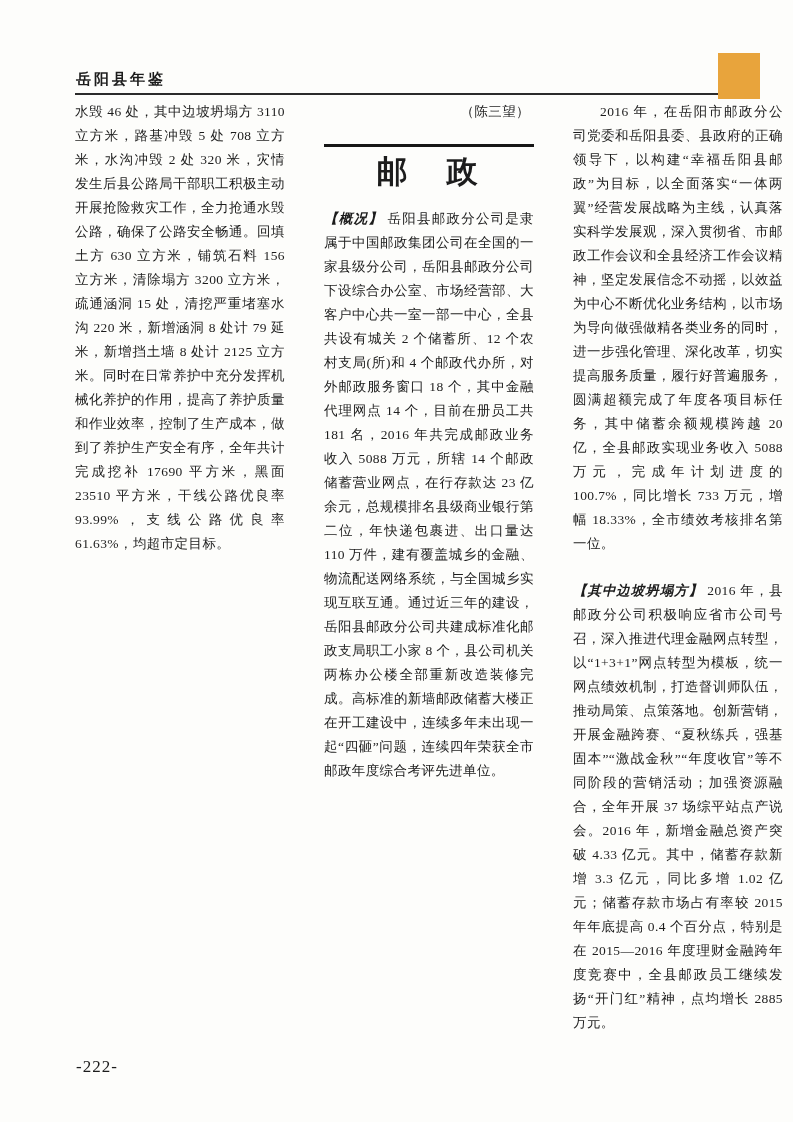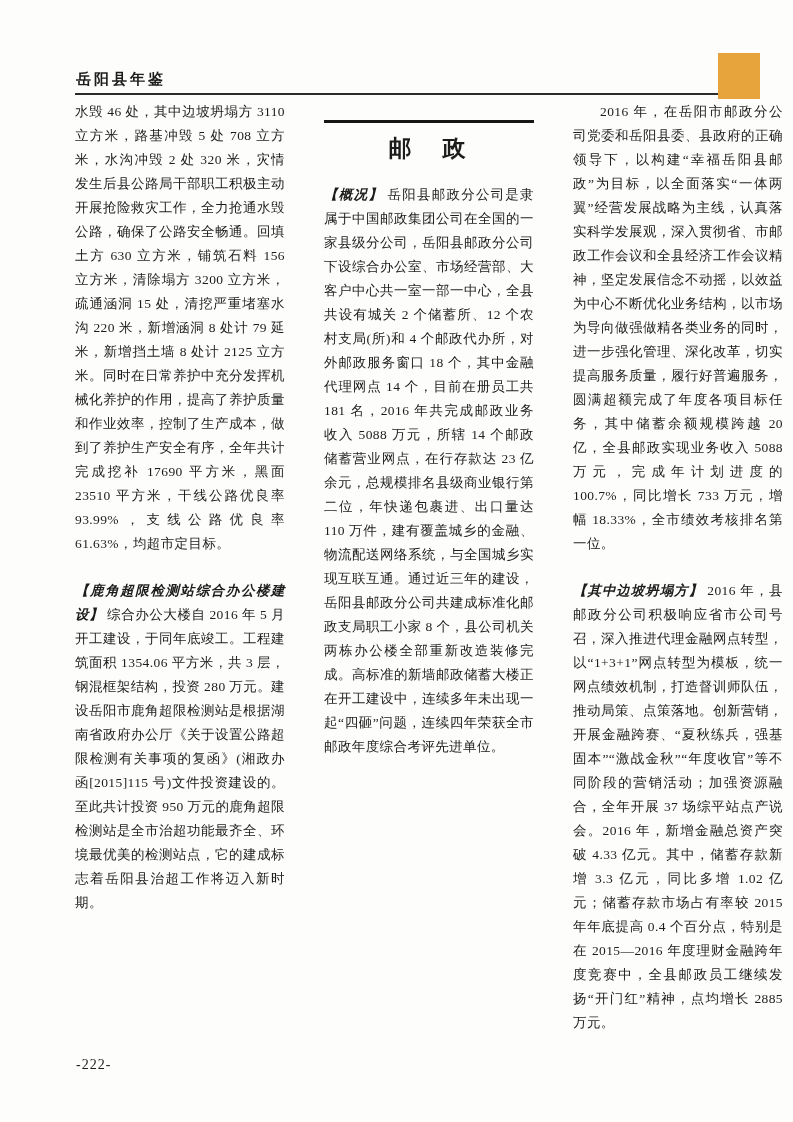--- a/index.html
+++ b/index.html
@@ -42,46 +42,46 @@
   .entry { margin-top: 23px; }
   .entry-label {
     font-family: "Liberation Sans", "DejaVu Sans", sans-serif;
     font-weight: bold;
     font-style: italic;
   }
   .signature { text-align: right; padding-right: 4px; }
   .section-rule { height: 3px; background: #161616; margin: 20px 0 0 0; }
   .section {
     font-family: "Liberation Sans", "DejaVu Sans", sans-serif;
-    font-size: 23px; font-weight: bold; text-align: center;
+    font-size: 31px; font-weight: bold; text-align: center;
     margin: 13px 0 14px 0; letter-spacing: 4px;
   }
   .indent { text-indent: 2em; }
   .footer {
     position: absolute; left: 76px; top: 1057px;
-    font-size: 14px; letter-spacing: 1px;
+    font-size: 17px; letter-spacing: 1px;
   }
 </style>
 </head>
 <body>
 
 <div class="page">
 
   <div class="header-title">岳阳县年鉴</div>
 
   <div class="header-rule"></div>
 
   <div class="accent-bar" style="background: rgb(232, 164, 60);"></div>
 
   <div class="columns">
     <div class="col">
         <div class="block body">水毁 46 处，其中边坡坍塌方 3110 立方米，路基冲毁 5 处 708 立方米，水沟冲毁 2 处 320 米，灾情发生后县公路局干部职工积极主动开展抢险救灾工作，全力抢通水毁公路，确保了公路安全畅通。回填土方 630 立方米，铺筑石料 156 立方米，清除塌方 3200 立方米，疏通涵洞 15 处，清挖严重堵塞水沟 220 米，新增涵洞 8 处计 79 延米，新增挡土墙 8 处计 2125 立方米。同时在日常养护中充分发挥机械化养护的作用，提高了养护质量和作业效率，控制了生产成本，做到了养护生产安全有序，全年共计完成挖补 17690 平方米，黑面 23510 平方米，干线公路优良率 93.99%，支线公路优良率 61.63%，均超市定目标。</div>
-        <div class="block entry"><span class="entry-label">【鹿角超限检测站综合办公楼建设】</span><span> 综合办公大楼自 2016 年 5 月开工建设，于同年底竣工。工程建筑面积 1354.06 平方米，共 3 层，钢混框架结构，投资 280 万元。建设岳阳市鹿角超限检测站是根据湖南省政府办公厅《关于设置公路超限检测有关事项的复函》(湘政办函[2015]115 号)文件投资建设的。至此共计投资 950 万元的鹿角超限检测站是全市治超功能最齐全、环境最优美的检测站点，它的建成标志着岳阳县治超工作将迈入新时期。</span></div>
       </div>
     <div class="col">
+        <div class="block signature">（陈三望）</div>
         <div class="section-rule"></div>
         <div class="block section">邮　政</div>
         <div class="block entry"><span class="entry-label">【概况】</span><span> 岳阳县邮政分公司是隶属于中国邮政集团公司在全国的一家县级分公司，岳阳县邮政分公司下设综合办公室、市场经营部、大客户中心共一室一部一中心，全县共设有城关 2 个储蓄所、12 个农村支局(所)和 4 个邮政代办所，对外邮政服务窗口 18 个，其中金融代理网点 14 个，目前在册员工共 181 名，2016 年共完成邮政业务收入 5088 万元，所辖 14 个邮政储蓄营业网点，在行存款达 23 亿余元，总规模排名县级商业银行第二位，年快递包裹进、出口量达 110 万件，建有覆盖城乡的金融、物流配送网络系统，与全国城乡实现互联互通。通过近三年的建设，岳阳县邮政分公司共建成标准化邮政支局职工小家 8 个，县公司机关两栋办公楼全部重新改造装修完成。高标准的新墙邮政储蓄大楼正在开工建设中，连续多年未出现一起“四砸”问题，连续四年荣获全市邮政年度综合考评先进单位。</span></div>
       </div>
     <div class="col">
         <div class="block body indent">2016 年，在岳阳市邮政分公司党委和岳阳县委、县政府的正确领导下，以构建“幸福岳阳县邮政”为目标，以全面落实“一体两翼”经营发展战略为主线，认真落实科学发展观，深入贯彻省、市邮政工作会议和全县经济工作会议精神，坚定发展信念不动摇，以效益为中心不断优化业务结构，以市场为导向做强做精各类业务的同时，进一步强化管理、深化改革，切实提高服务质量，履行好普遍服务，圆满超额完成了年度各项目标任务，其中储蓄余额规模跨越 20 亿，全县邮政实现业务收入 5088 万元，完成年计划进度的 100.7%，同比增长 733 万元，增幅 18.33%，全市绩效考核排名第一位。</div>
         <div class="block entry"><span class="entry-label">【其中边坡坍塌方】</span><span> 2016 年，县邮政分公司积极响应省市公司号召，深入推进代理金融网点转型，以“1+3+1”网点转型为模板，统一网点绩效机制，打造督训师队伍，推动局策、点策落地。创新营销，开展金融跨赛、“夏秋练兵，强基固本”“激战金秋”“年度收官”等不同阶段的营销活动；加强资源融合，全年开展 37 场综平站点产说会。2016 年，新增金融总资产突破 4.33 亿元。其中，储蓄存款新增 3.3 亿元，同比多增 1.02 亿元；储蓄存款市场占有率较 2015 年年底提高 0.4 个百分点，特别是在 2015—2016 年度理财金融跨年度竞赛中，全县邮政员工继续发扬“开门红”精神，点均增长 2885 万元。</span></div>
       </div>
   </div>
 

